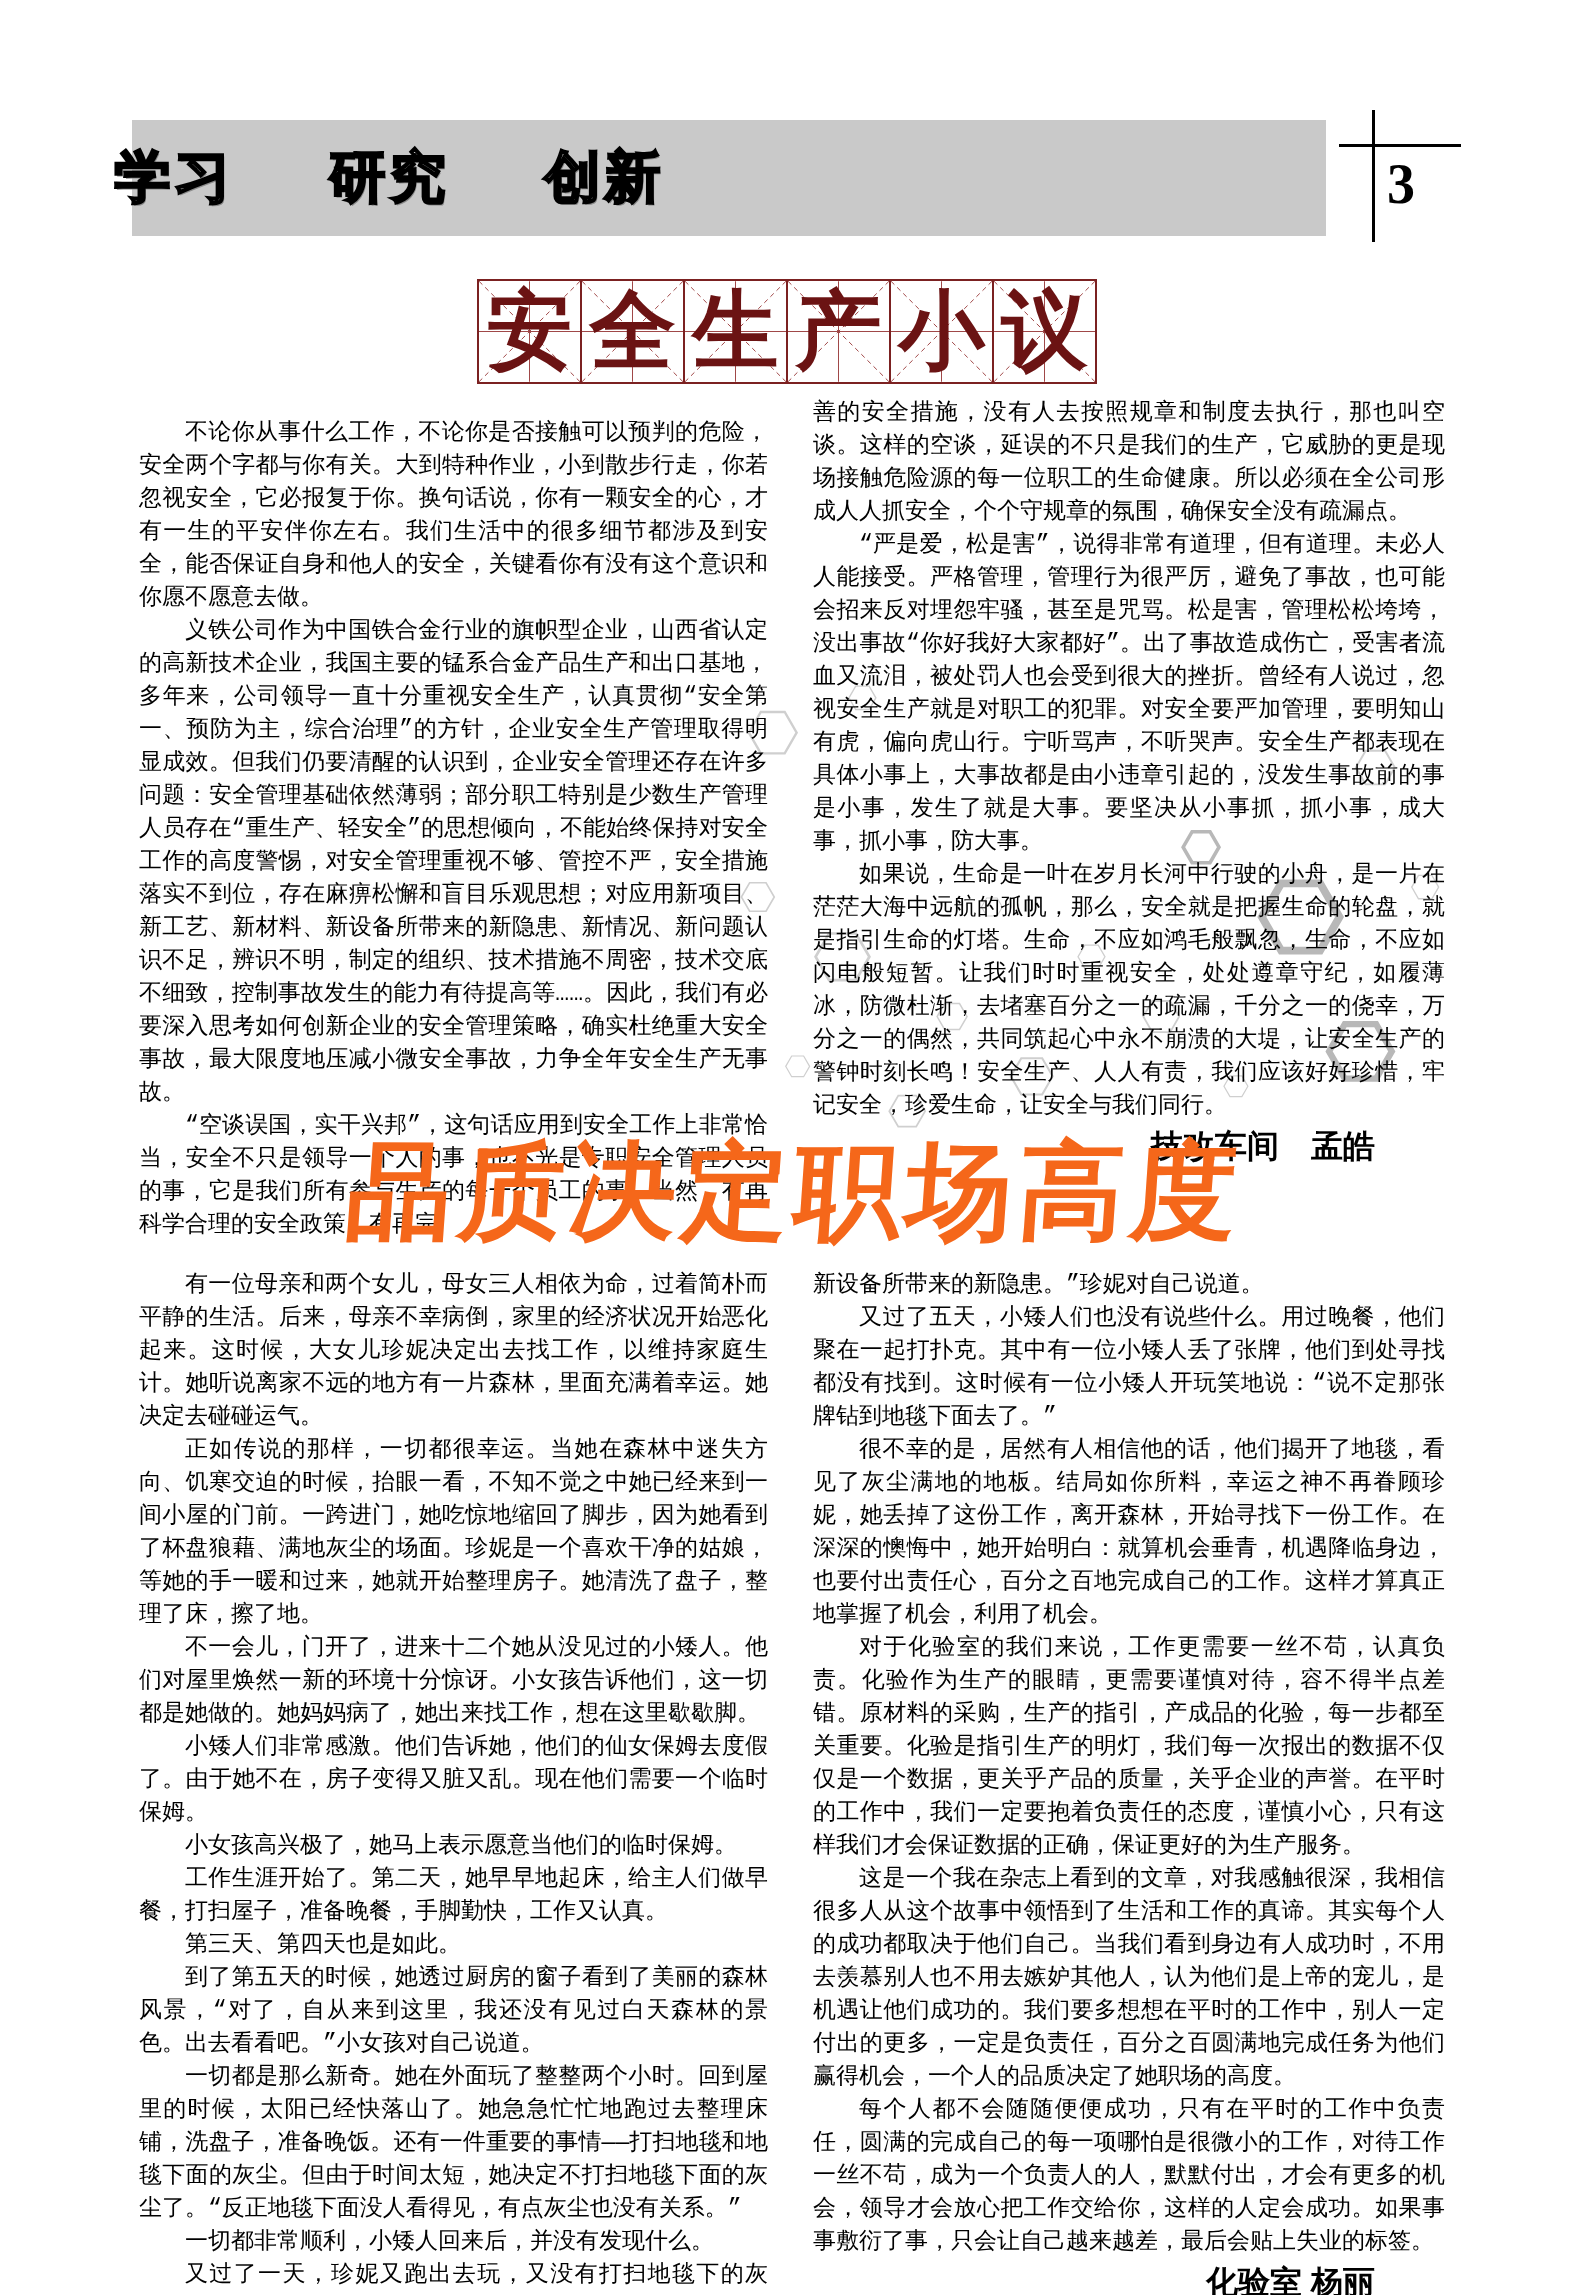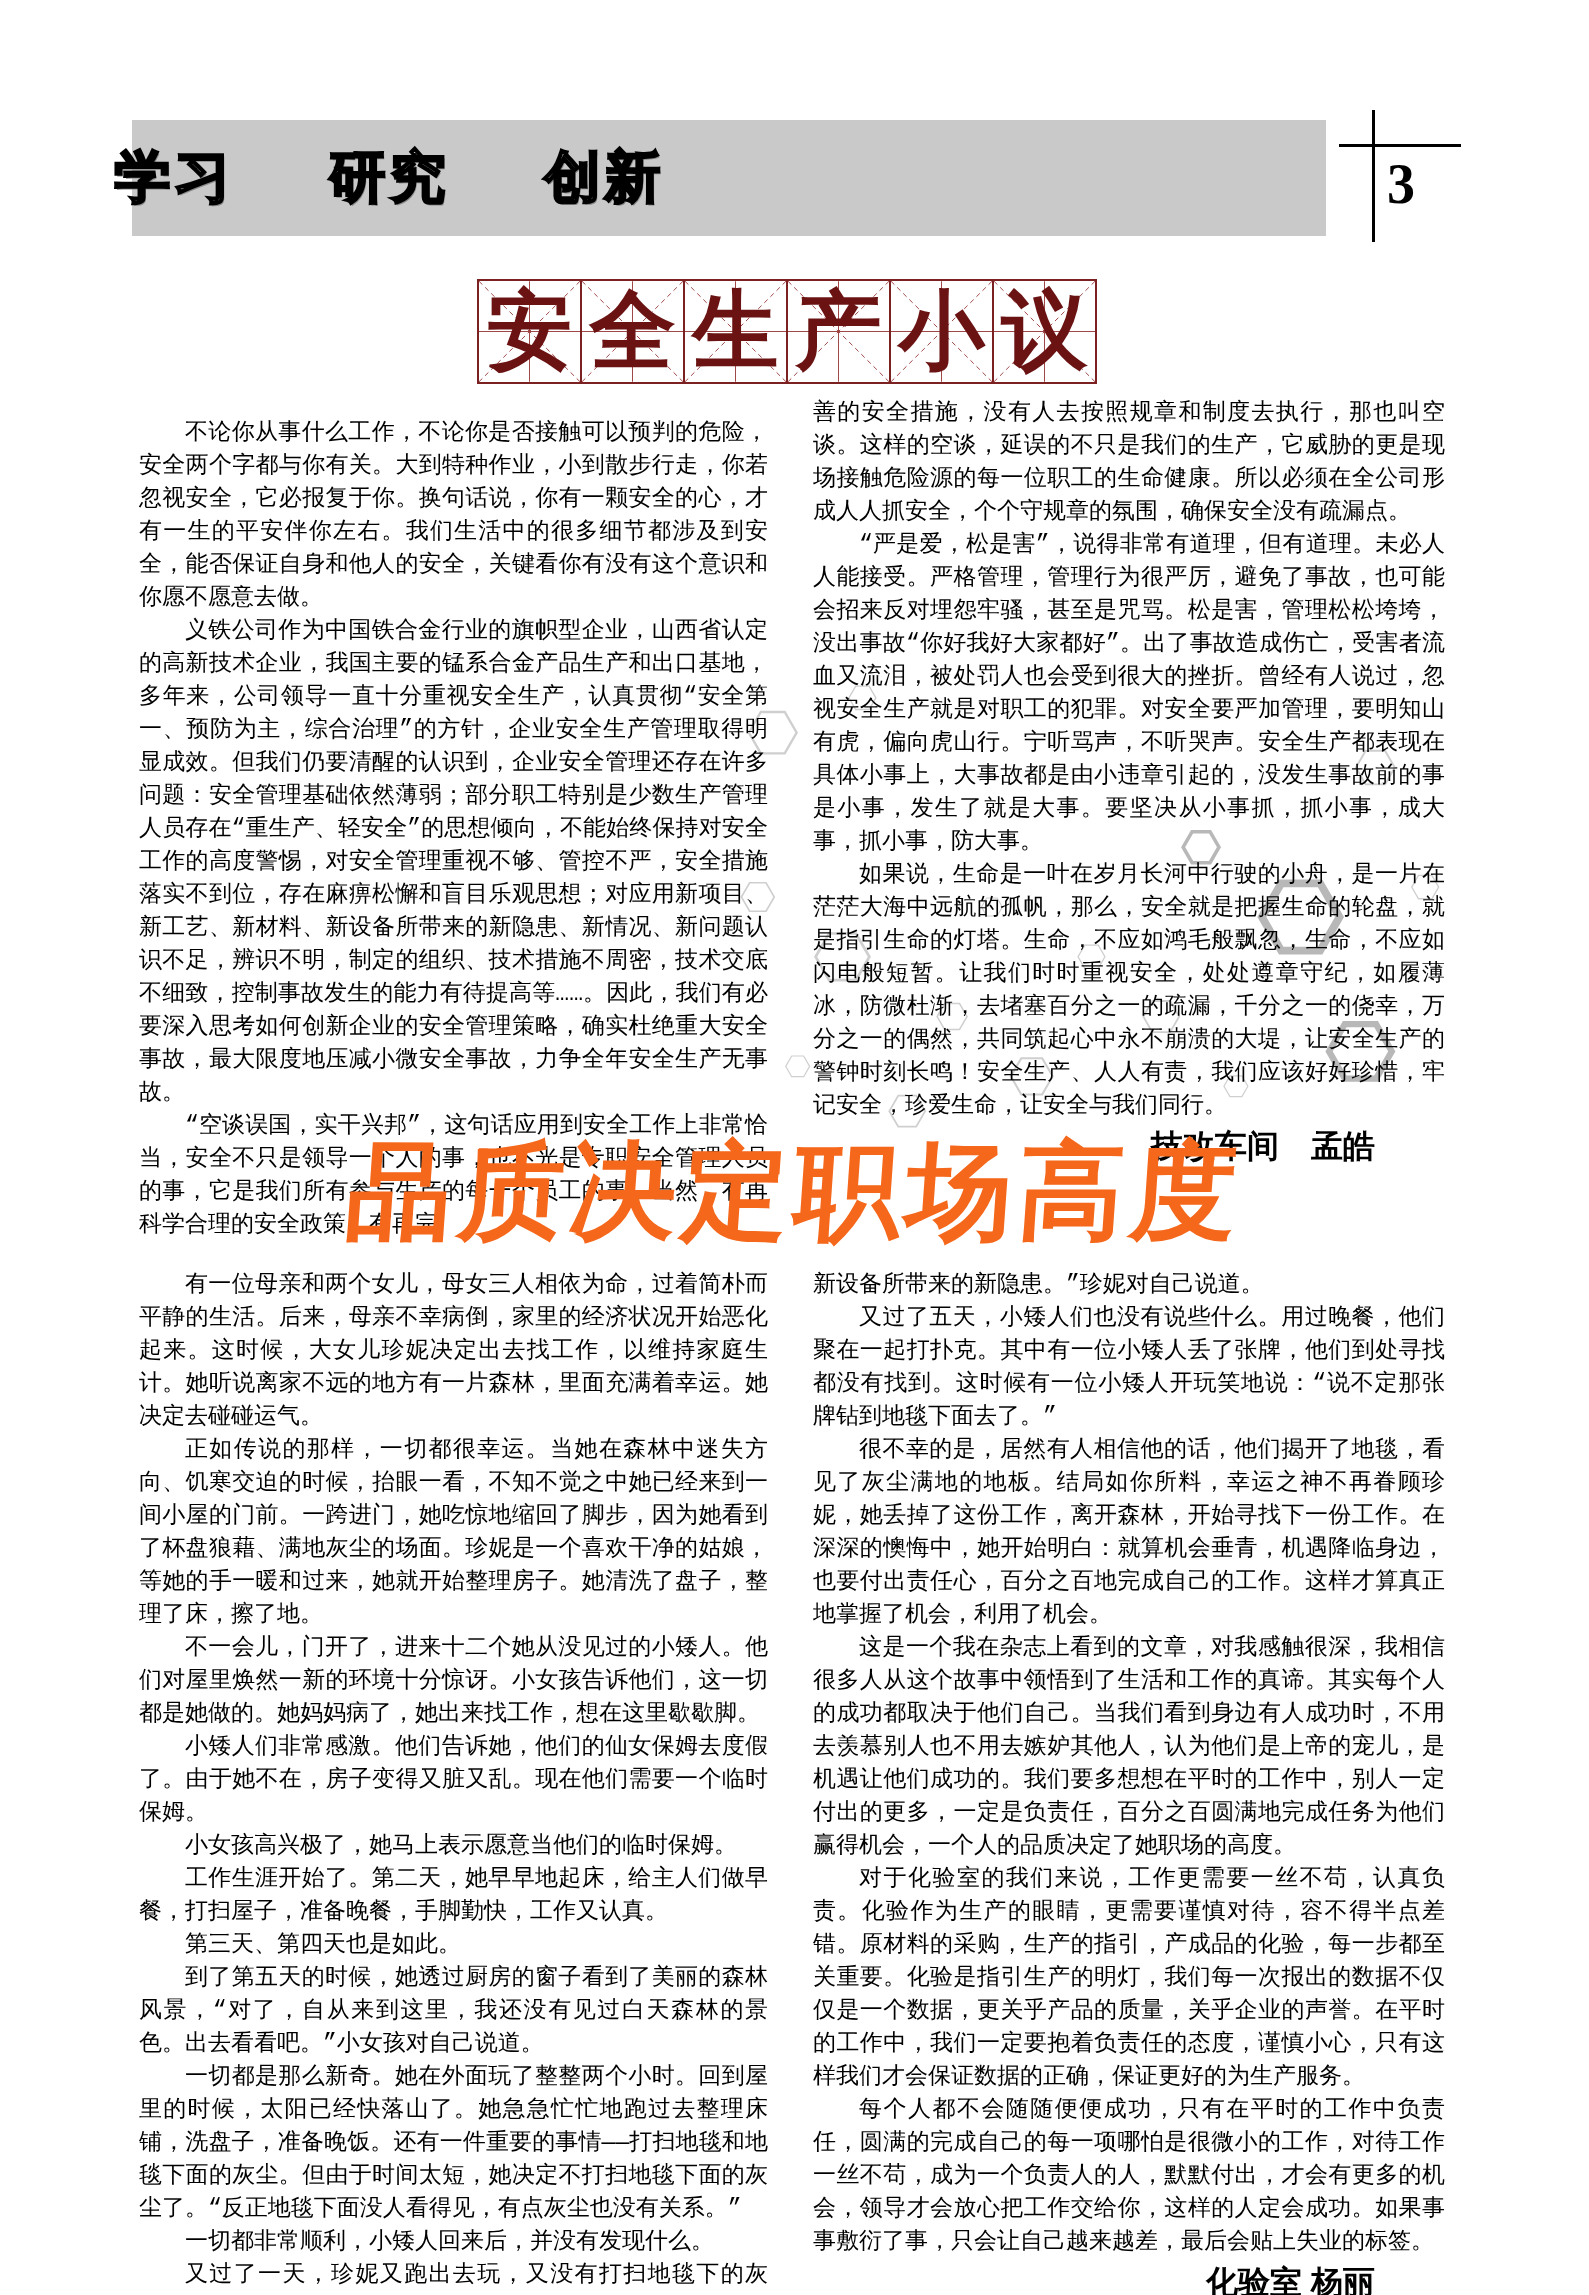--- a/index.html
+++ b/index.html
@@ -186,21 +186,21 @@
       <p class="para">到了第五天的时候，她透过厨房的窗子看到了美丽的森林风景，“对了，自从来到这里，我还没有见过白天森林的景色。出去看看吧。”小女孩对自己说道。</p>
       <p class="para">一切都是那么新奇。她在外面玩了整整两个小时。回到屋里的时候，太阳已经快落山了。她急急忙忙地跑过去整理床铺，洗盘子，准备晚饭。还有一件重要的事情——打扫地毯和地毯下面的灰尘。但由于时间太短，她决定不打扫地毯下面的灰尘了。“反正地毯下面没人看得见，有点灰尘也没有关系。”</p>
       <p class="para">一切都非常顺利，小矮人回来后，并没有发现什么。</p>
       <p class="para">又过了一天，珍妮又跑出去玩，又没有打扫地毯下的灰尘。“我每周</p>
     </div>
   <div class="article a2r">
     <div>
         <p class="para cont">新设备所带来的新隐患。”珍妮对自己说道。</p>
         <p class="para">又过了五天，小矮人们也没有说些什么。用过晚餐，他们聚在一起打扑克。其中有一位小矮人丢了张牌，他们到处寻找都没有找到。这时候有一位小矮人开玩笑地说：“说不定那张牌钻到地毯下面去了。”</p>
         <p class="para">很不幸的是，居然有人相信他的话，他们揭开了地毯，看见了灰尘满地的地板。结局如你所料，幸运之神不再眷顾珍妮，她丢掉了这份工作，离开森林，开始寻找下一份工作。在深深的懊悔中，她开始明白：就算机会垂青，机遇降临身边，也要付出责任心，百分之百地完成自己的工作。这样才算真正地掌握了机会，利用了机会。</p>
+        <p class="para">对于化验室的我们来说，工作更需要一丝不苟，认真负责。化验作为生产的眼睛，更需要谨慎对待，容不得半点差错。原材料的采购，生产的指引，产成品的化验，每一步都至关重要。化验是指引生产的明灯，我们每一次报出的数据不仅仅是一个数据，更关乎产品的质量，关乎企业的声誉。在平时的工作中，我们一定要抱着负责任的态度，谨慎小心，只有这样我们才会保证数据的正确，保证更好的为生产服务。</p>
         <p class="para">这是一个我在杂志上看到的文章，对我感触很深，我相信很多人从这个故事中领悟到了生活和工作的真谛。其实每个人的成功都取决于他们自己。当我们看到身边有人成功时，不用去羡慕别人也不用去嫉妒其他人，认为他们是上帝的宠儿，是机遇让他们成功的。我们要多想想在平时的工作中，别人一定付出的更多，一定是负责任，百分之百圆满地完成任务为他们赢得机会，一个人的品质决定了她职场的高度。</p>
-        <p class="para">对于化验室的我们来说，工作更需要一丝不苟，认真负责。化验作为生产的眼睛，更需要谨慎对待，容不得半点差错。原材料的采购，生产的指引，产成品的化验，每一步都至关重要。化验是指引生产的明灯，我们每一次报出的数据不仅仅是一个数据，更关乎产品的质量，关乎企业的声誉。在平时的工作中，我们一定要抱着负责任的态度，谨慎小心，只有这样我们才会保证数据的正确，保证更好的为生产服务。</p>
         <p class="para">每个人都不会随随便便成功，只有在平时的工作中负责任，圆满的完成自己的每一项哪怕是很微小的工作，对待工作一丝不苟，成为一个负责人的人，默默付出，才会有更多的机会，领导才会放心把工作交给你，这样的人定会成功。如果事事敷衍了事，只会让自己越来越差，最后会贴上失业的标签。</p>
       </div>
     <p class="sig">化验室 杨丽</p>
   </div>
 
 </div>
 
 
 </body></html>

